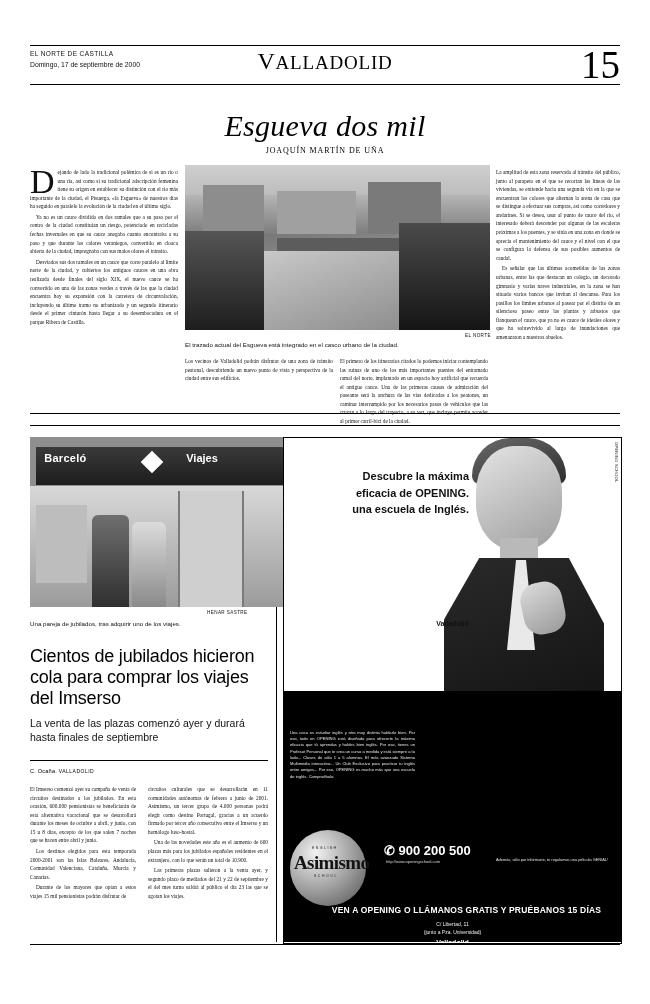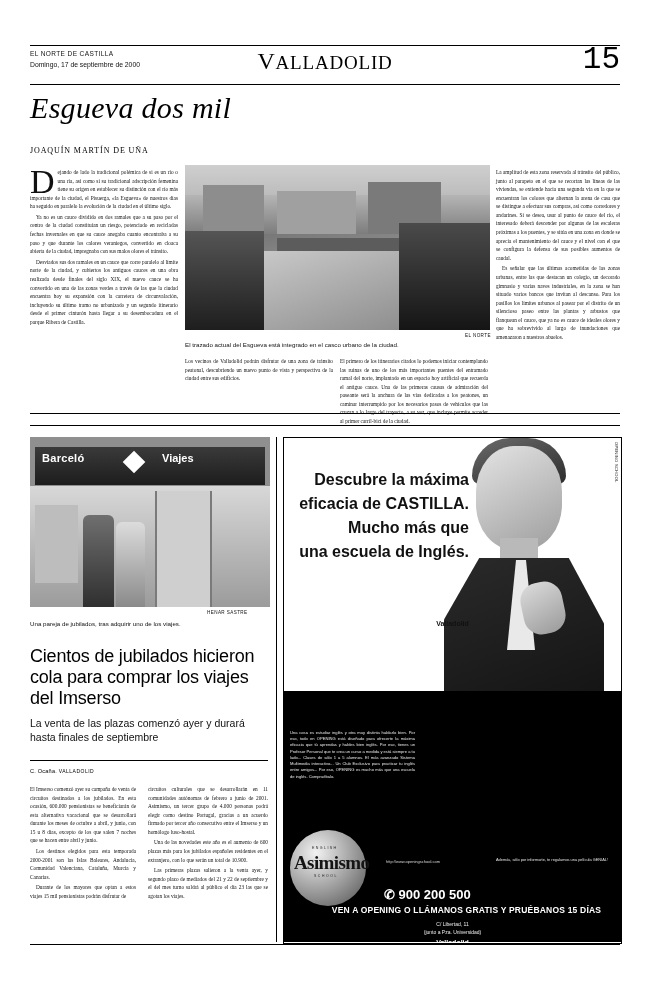--- a/index.html
+++ b/index.html
@@ -14,33 +14,33 @@
   .masthead{position:absolute;left:30px;top:50px;width:590px;height:32px;}
   .mh-left{position:absolute;left:0;top:0;line-height:1.35;}
   .mh-paper{font-size:6.5px;letter-spacing:.4px;font-weight:400;color:#111;}
   .mh-date{font-size:6.8px;color:#111;margin-top:1px;}
   .mh-section{
     position:absolute;left:0;right:0;top:-2px;text-align:center;
     font-family:"Liberation Serif", serif;font-size:19px;letter-spacing:.8px;
     color:#000;
   }
   .mh-section .cap{font-size:24px;}
-  .mh-page{position:absolute;right:0;top:-8px;font-family:Liberation Mono, monospace;
-           font-size:31px;color:#000;}
+  .mh-page{position:absolute;right:0;top:-8px;font-family:Liberation Serif, serif;
+           font-size:39px;color:#000;}
   .rule-top{position:absolute;left:30px;top:45px;width:590px;height:1px;background:#000;}
   .rule-under{position:absolute;left:30px;top:84px;width:590px;height:1.4px;background:#000;}
 
   
   .art-title{
-    position:absolute;left:30px;top:91px;width:590px;
+    position:absolute;left:30px;top:109px;width:590px;text-align:center;
     font-family:"Liberation Serif",serif;font-style:italic;font-size:30px;
     letter-spacing:.3px;
   }
   .art-byline{
-    position:absolute;left:30px;top:146px;width:590px;text-align:left;
+    position:absolute;left:30px;top:146px;width:590px;text-align:center;
     font-family:"Liberation Serif",serif;font-size:8px;letter-spacing:.9px;
   }
 
   .col{position:absolute;font-family:"Liberation Serif",serif;font-size:5.3px;
        line-height:1.62;text-align:justify;color:#111;}
   .col p{margin:0 0 2px 0;text-indent:6px;}
   .col p.first{text-indent:0;}
   .dropcap{
     float:left;font-family:"Liberation Serif",serif;font-size:34px;line-height:26px;
     margin:1px 3px -2px 0;font-weight:400;
@@ -67,21 +67,21 @@
   .credit{position:absolute;font-size:4.6px;letter-spacing:.4px;color:#111;
           font-family:"Liberation Sans",sans-serif;}
   .caption{position:absolute;font-family:"Liberation Sans",sans-serif;font-size:6.2px;
            color:#111;}
 
   .rule-mid{position:absolute;left:30px;top:425px;width:590px;height:1px;background:#000;}
   .rule-art{position:absolute;left:30px;top:413px;width:590px;height:.8px;background:#000;}
 
   
   .photo2{position:absolute;left:30px;top:437px;width:240px;height:170px;
-          background:#8f8f8f;overflow:hidden;}
+          background:#8f8f8f;overflow:hidden;padding-left:44px;}
   .p2-sign{position:absolute;left:2%;top:6%;width:96%;height:22%;
            background:linear-gradient(180deg,#3a3a3a,#1d1d1d);}
   .p2-signtext{position:absolute;left:5%;top:9%;color:#fff;font-size:11px;
                font-weight:bold;font-family:"Liberation Sans",sans-serif;letter-spacing:.3px;}
   .p2-signtext2{position:absolute;left:55%;top:9%;color:#fff;font-size:11px;
                font-weight:bold;font-family:"Liberation Sans",sans-serif;}
   .p2-diamond{position:absolute;left:40%;top:10%;width:16px;height:16px;background:#fff;
               transform:rotate(45deg);}
   .p2-glass{position:absolute;left:0;top:29%;width:100%;height:71%;
             background:linear-gradient(180deg,#d8d8d8,#9b9b9b);}
@@ -102,21 +102,21 @@
   .rule-h2{position:absolute;left:30px;top:760px;width:238px;height:.8px;background:#000;}
   .byline2{position:absolute;left:30px;top:768px;font-family:"Liberation Sans",sans-serif;
            font-size:5.6px;letter-spacing:.2px;}
   .byline2 .city{font-size:5px;letter-spacing:.5px;}
 
   
   .ad{position:absolute;left:283px;top:437px;width:337px;height:505px;background:#fff;
       border:1px solid #000;overflow:hidden;}
   .ad-top{position:absolute;left:0;top:0;width:100%;height:195px;background:#ffffff;}
   .ad-head{position:absolute;left:10px;top:30px;width:175px;text-align:right;
-           font-family:"Liberation Sans",sans-serif;font-size:16px;font-weight:bold;
+           font-family:"Liberation Sans",sans-serif;font-size:11px;font-weight:bold;
            line-height:1.5;color:#111;}
   .ad-man{position:absolute;left:150px;top:-6px;width:200px;height:330px;}
   .ad-face{position:absolute;left:42px;top:14px;width:86px;height:104px;border-radius:44%;
            background:linear-gradient(150deg,#e4e4e4,#9d9d9d);}
   .ad-hair{position:absolute;left:38px;top:6px;width:94px;height:46px;border-radius:48px 48px 10px 10px;
            background:linear-gradient(160deg,#6b6b6b,#2c2c2c);}
   .ad-neck{position:absolute;left:66px;top:106px;width:38px;height:34px;background:#b9b9b9;}
   .ad-suit{position:absolute;left:10px;top:126px;width:160px;height:205px;
            background:linear-gradient(160deg,#2a2a2a,#0d0d0d);
            clip-path:polygon(22% 0,78% 0,100% 32%,100% 100%,0 100%,0 30%);}
@@ -140,21 +140,21 @@
   .ad-logo{position:absolute;left:6px;top:105px;width:88px;height:70px;}
   .ad-logo-circle{position:absolute;left:0;top:0;width:76px;height:76px;border-radius:50%;
         background:radial-gradient(circle at 34% 30%,#f2f2f2,#8d8d8d 62%,#4d4d4d);}
   .ad-logo-word{position:absolute;left:4px;top:22px;width:86px;color:#141414;
         font-family:"Liberation Serif",serif;font-size:19px;font-weight:bold;letter-spacing:-.6px;}
   .ad-logo-sup{position:absolute;left:22px;top:16px;font-size:3.6px;letter-spacing:1.4px;color:#222;
         font-family:"Liberation Sans",sans-serif;}
   .ad-logo-sub{position:absolute;left:24px;top:44px;font-size:3.4px;letter-spacing:1.6px;color:#222;
         font-family:"Liberation Sans",sans-serif;}
   .ad-phone{position:absolute;left:100px;top:118px;color:#fff;
-            font-family:"Liberation Sans",sans-serif;font-size:13px;font-weight:bold;margin-top:44px;}
+            font-family:"Liberation Sans",sans-serif;font-size:13px;font-weight:bold;}
   .ad-url{position:absolute;left:102px;top:134px;color:#d8d8d8;
           font-family:"Liberation Sans",sans-serif;font-size:4px;}
   .ad-note{position:absolute;right:10px;top:132px;width:118px;text-align:center;color:#e2e2e2;
            font-family:"Liberation Sans",sans-serif;font-size:3.9px;line-height:1.45;}
   .ad-cta{position:absolute;left:0;right:0;top:180px;text-align:center;color:#fff;
           font-family:"Liberation Sans",sans-serif;font-size:8.5px;font-weight:bold;letter-spacing:.2px;margin-left:28px;}
   .ad-addr{position:absolute;left:0;right:0;top:196px;text-align:center;color:#eee;
            font-family:"Liberation Sans",sans-serif;font-size:5px;line-height:1.5;}
   .ad-city{position:absolute;left:0;right:0;top:214px;text-align:center;color:#fff;
            font-family:"Liberation Sans",sans-serif;font-size:7px;font-weight:bold;}
@@ -245,22 +245,21 @@
   <div class="col" style="left:148px;top:785px;width:120px;">
     <p class="first">circuitos culturales que se desarrollarán en 11 comunidades autónomas de febrero a junio de 2001. Asimismo, un tercer grupo de 4.000 personas podrá elegir como destino Portugal, gracias a un acuerdo firmado por tercer año consecutivo entre el Imserso y un homólogo luso-hostal.</p>
     <p>Una de las novedades este año es el aumento de 600 plazas más para los jubilados españoles residentes en el extranjero, con lo que serán un total de 10.900.</p>
     <p>Las primeras plazas salieron a la venta ayer, y segundo plazo de mediados del 21 y 22 de septiembre y el del mes turno saldrá al público el día 23 las que se agotan los viajes.</p>
   </div>
 
   <div class="ad">
     <div class="ad-top">
       <div class="ad-head">
         <div>Descubre la máxima</div>
-        <div>eficacia de CASTILLA.</div>
-        <div>Mucho más que</div>
+        <div>eficacia de OPENING.</div>
         <div>una escuela de Inglés.</div>
       </div>
       <div class="ad-man">
         <div class="ad-hair"></div>
         <div class="ad-face"></div>
         <div class="ad-neck"></div>
         <div class="ad-suit"></div>
         <div class="ad-shirt"></div>
         <div class="ad-hand"></div>
       </div>

